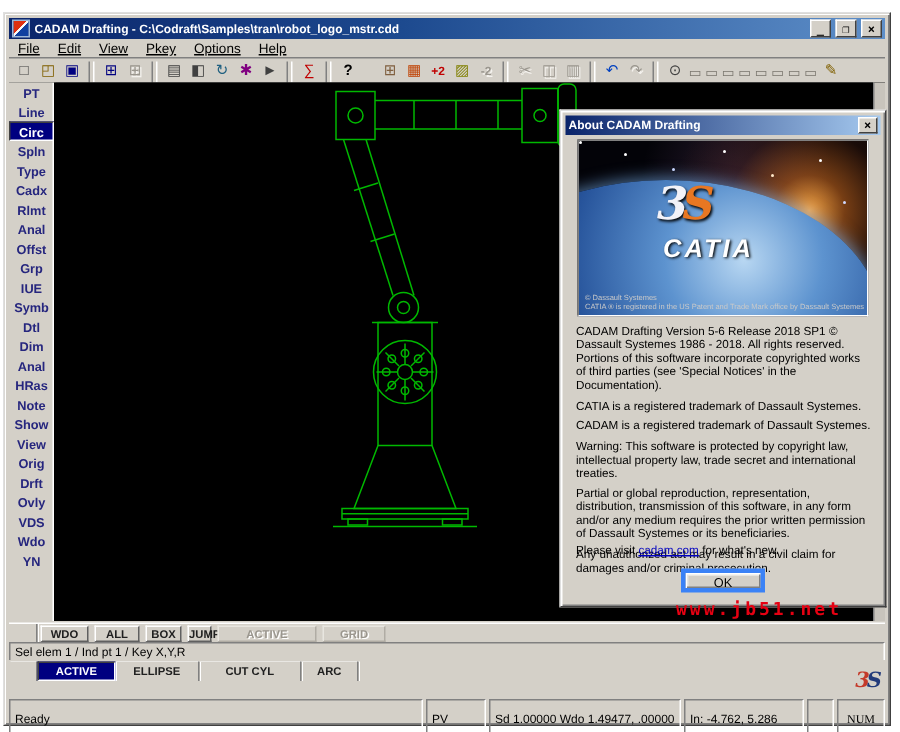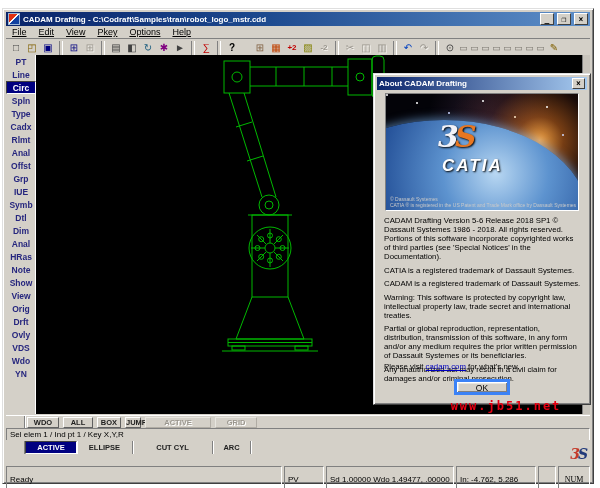--- a/index.html
+++ b/index.html
@@ -107,21 +107,21 @@
   .status-line{position:absolute;left:3px;top:419px;right:3px;height:11px;background:#d4d0c8;
                border:1px solid;border-color:#808080 #fff #fff #808080;
                font-size:8px;display:flex;align-items:center;padding-left:3px;color:#000;}
 
   .row-shape{position:absolute;left:3px;top:431px;right:3px;height:15px;display:flex;align-items:center;background:#d4d0c8;}
   .row-shape::before{content:"";width:18px;height:13px;border-right:1px solid #808080;box-shadow:1px 0 0 #fff;}
   .shapebtn{background:transparent;border:0;border-right:1px solid #808080;box-shadow:1px 0 0 #fff;
             height:13px;font:bold 7.5px "Liberation Sans",sans-serif;color:#202020;padding:0;}
   .row-shape button:nth-of-type(1){width:52px;}
   .row-shape button:nth-of-type(2){width:56px;}
-  .row-shape button:nth-of-type(3){width:80px;}
+  .row-shape button:nth-of-type(3){width:68px;}
   .row-shape button:nth-of-type(4){width:38px;}
   .shapebtn[data-state="selected"]{background:#000080;color:#fff;border:1px solid;border-color:#404040 #fff #fff #404040;}
 
   .corner-logo{position:absolute;right:5px;top:438px;font-family:"DejaVu Serif",serif;font-style:italic;font-weight:bold;
                font-size:14px;line-height:14px;z-index:1;}
   .corner-logo .c3{color:#c43a2a;}
   .corner-logo .cs{color:#223a7a;margin-left:-2px;}
 
   
   .statusbar{position:absolute;left:3px;top:457px;right:3px;height:14px;display:flex;gap:2px;align-items:stretch;font-size:8px;color:#000;}

